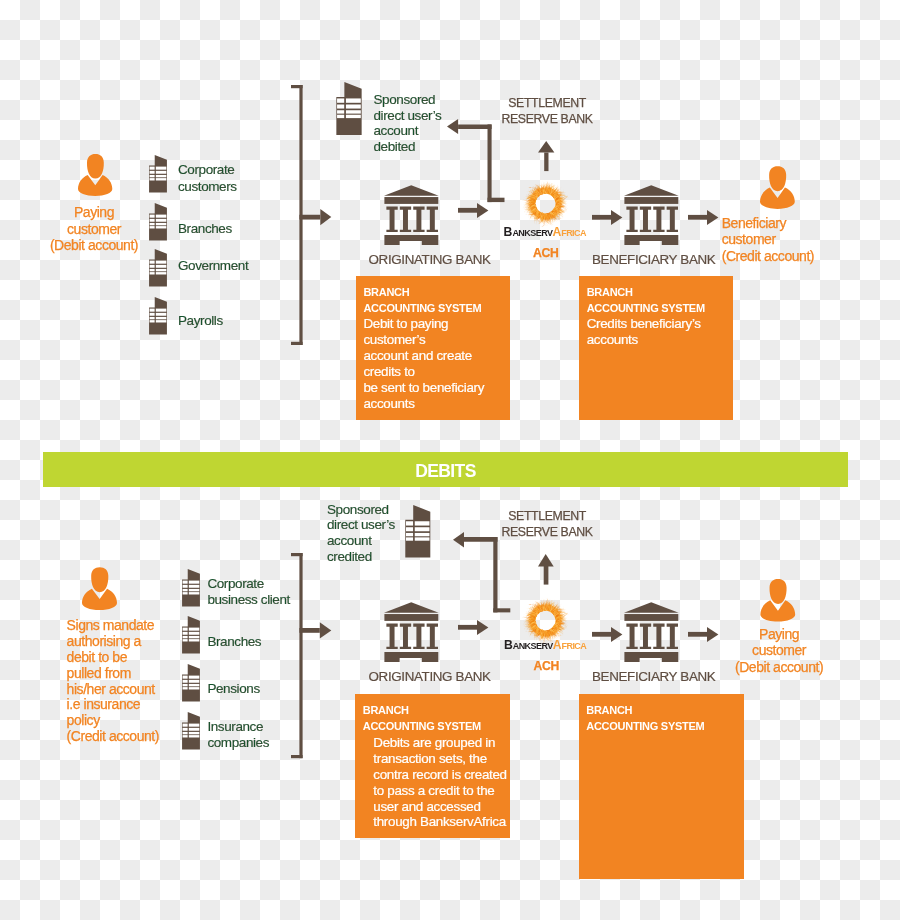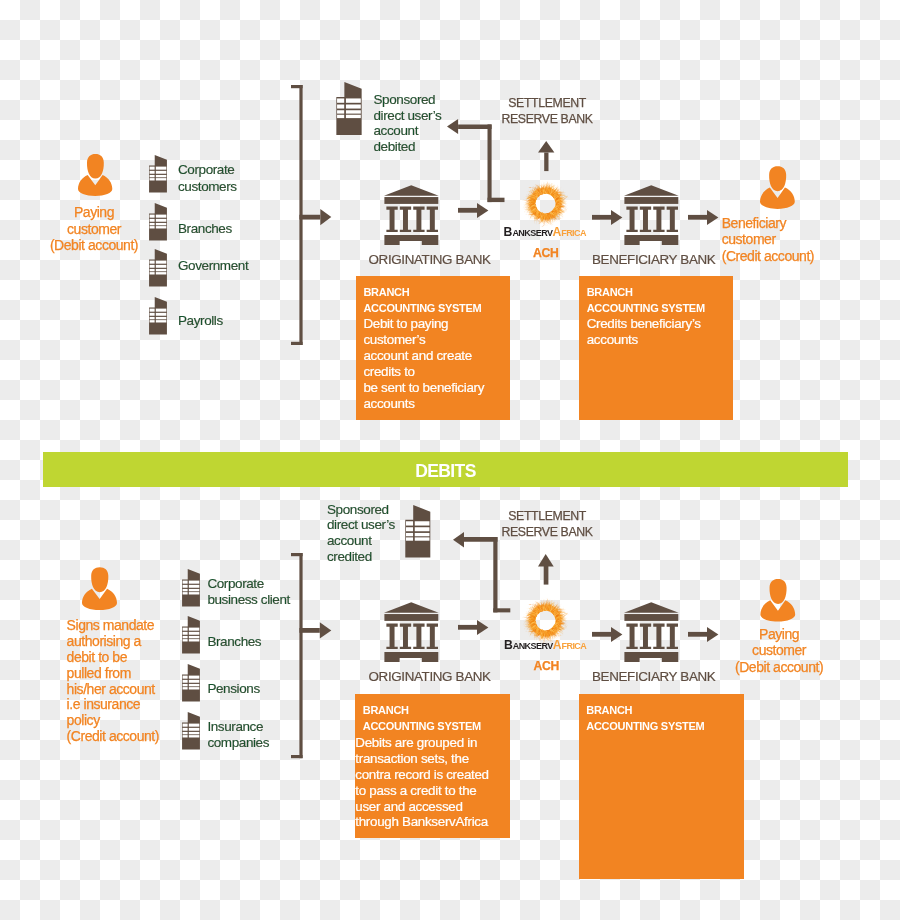--- a/index.html
+++ b/index.html
@@ -1397,21 +1397,21 @@
   <svg class="icon" style="left:760.1px;top:579.4px" width="35.6" height="42.6" viewBox="0 0 34.3 42" fill="#f28422">
     <use href="#sym-person"></use>
   </svg>
   <div class="olbl" style="left:719.1px;top:625.8px;width:120px;text-align:center">Paying
 customer
 (Debit account)</div>
 
   <div class="obox" style="left:355.3px;top:694.2px;width:154.4px;height:144.2px">
     <div class="hd" style="position:absolute;left:7.5px;top:9.1px">BRANCH
 ACCOUNTING SYSTEM</div>
-    <div class="bd" style="position:absolute;left:0;top:40.7px">Debits are grouped in
+    <div class="bd" style="position:absolute;left:18px;top:40.7px">Debits are grouped in
 transaction sets, the
 contra record is created
 to pass a credit to the
 user and accessed
 through BankservAfrica</div>
   </div>
 
   <div class="obox" style="left:578.8px;top:694.2px;width:164.8px;height:185px">
     <div class="hd" style="position:absolute;left:7.5px;top:9.1px">BRANCH
 ACCOUNTING SYSTEM</div>

